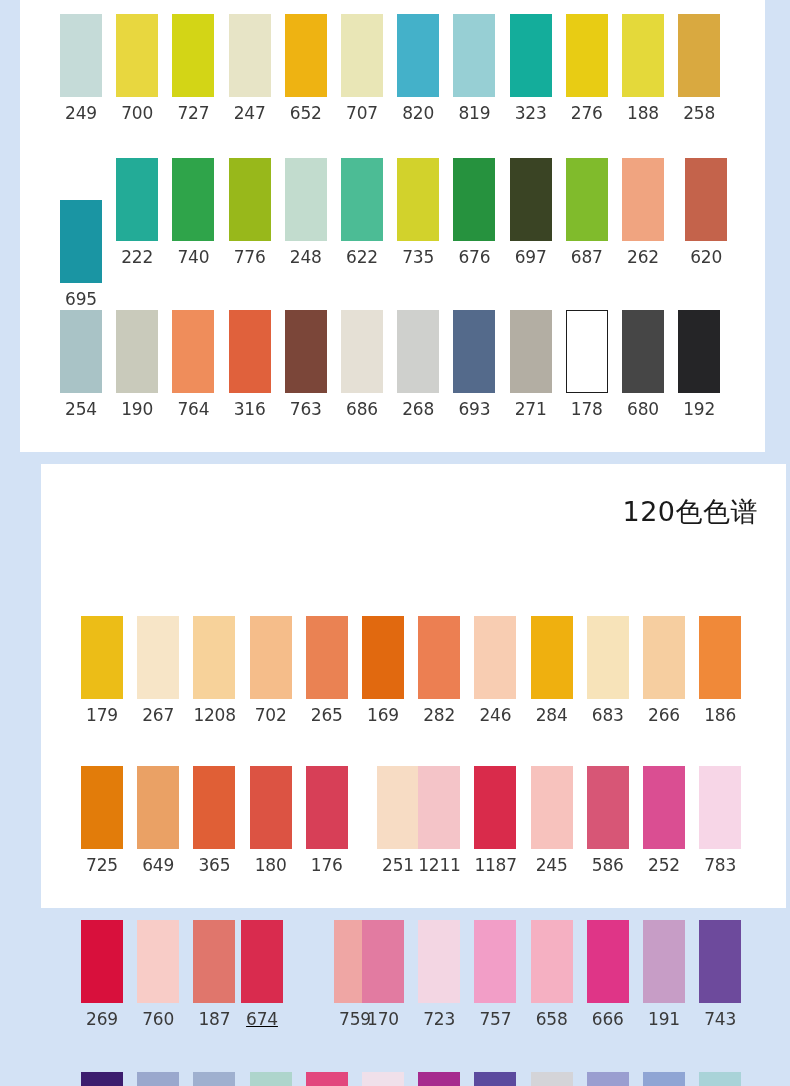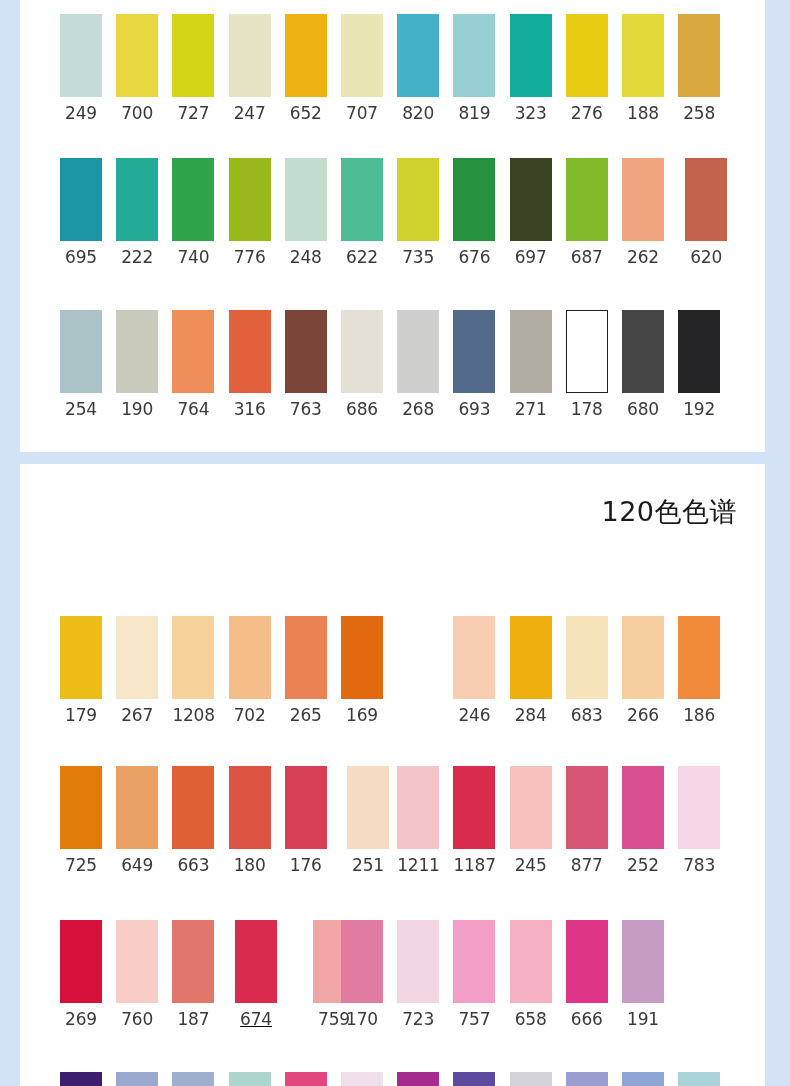--- a/index.html
+++ b/index.html
@@ -25,21 +25,22 @@
     width: 745px;
     background: #ffffff;
     box-sizing: border-box;
   }
   #panel-1 {
     top: 0px;
     height: 452px;
   }
   #panel-2 {
     top: 464px;
-    height: 622px;
+    height: 444px;
+    margin-left: 21px;
   }
   .panel-title-row {
     position: absolute;
     right: 28px;
     top: 30px;
     font-size: 27px;
     color: #1a1a1a;
     letter-spacing: 0.5px;
     font-family: "DejaVu Sans", "Liberation Sans", sans-serif;
     font-weight: 400;
@@ -131,21 +132,21 @@
         <div class="swatch-cell" style="left: 602px;">
           <div class="swatch" style="background: rgb(228, 217, 58);"></div>
           <div class="swatch-label">188</div>
         </div>
         <div class="swatch-cell" style="left: 658.2px;">
           <div class="swatch" style="background: rgb(217, 169, 64);"></div>
           <div class="swatch-label">258</div>
         </div>
       </div>
       <div class="swatch-row" style="top: 158px;">
-        <div class="swatch-cell" style="left: 40px;">
+        <div class="swatch-cell" style="left: 40px; margin-top: 42px;">
           <div class="swatch" style="background: rgb(26, 149, 163);"></div>
           <div class="swatch-label">695</div>
         </div>
         <div class="swatch-cell" style="left: 96.2px;">
           <div class="swatch" style="background: rgb(35, 171, 151);"></div>
           <div class="swatch-label">222</div>
         </div>
         <div class="swatch-cell" style="left: 152.4px;">
           <div class="swatch" style="background: rgb(47, 164, 74);"></div>
           <div class="swatch-label">740</div>
@@ -259,20 +260,24 @@
           <div class="swatch-label">702</div>
         </div>
         <div class="swatch-cell" style="left: 264.8px;">
           <div class="swatch" style="background: rgb(234, 130, 83);"></div>
           <div class="swatch-label">265</div>
         </div>
         <div class="swatch-cell" style="left: 321px;">
           <div class="swatch" style="background: rgb(225, 105, 15);"></div>
           <div class="swatch-label">169</div>
         </div>
+        <div class="swatch-cell" style="left: 377.2px;">
+          <div class="swatch" style="background: rgb(236, 127, 82);"></div>
+          <div class="swatch-label">282</div>
+        </div>
         <div class="swatch-cell" style="left: 433.4px;">
           <div class="swatch" style="background: rgb(248, 205, 178);"></div>
           <div class="swatch-label">246</div>
         </div>
         <div class="swatch-cell" style="left: 489.6px;">
           <div class="swatch" style="background: rgb(239, 176, 15);"></div>
           <div class="swatch-label">284</div>
         </div>
         <div class="swatch-cell" style="left: 545.8px;">
           <div class="swatch" style="background: rgb(247, 227, 185);"></div>
@@ -291,49 +296,49 @@
         <div class="swatch-cell" style="left: 40px;">
           <div class="swatch" style="background: rgb(226, 124, 10);"></div>
           <div class="swatch-label">725</div>
         </div>
         <div class="swatch-cell" style="left: 96.2px;">
           <div class="swatch" style="background: rgb(234, 161, 101);"></div>
           <div class="swatch-label">649</div>
         </div>
         <div class="swatch-cell" style="left: 152.4px;">
           <div class="swatch" style="background: rgb(224, 95, 54);"></div>
-          <div class="swatch-label">663</div>
+          <div class="swatch-label">365</div>
         </div>
         <div class="swatch-cell" style="left: 208.6px;">
           <div class="swatch" style="background: rgb(220, 83, 67);"></div>
           <div class="swatch-label">180</div>
         </div>
         <div class="swatch-cell" style="left: 264.8px;">
           <div class="swatch" style="background: rgb(215, 63, 87);"></div>
           <div class="swatch-label">176</div>
         </div>
-        <div class="swatch-cell" style="left: 327px;">
+        <div class="swatch-cell" style="left: 336px;">
           <div class="swatch" style="background: rgb(247, 220, 196);"></div>
           <div class="swatch-label">251</div>
         </div>
         <div class="swatch-cell" style="left: 377.2px;">
           <div class="swatch" style="background: rgb(244, 196, 200);"></div>
           <div class="swatch-label">1211</div>
         </div>
         <div class="swatch-cell" style="left: 433.4px;">
           <div class="swatch" style="background: rgb(217, 43, 75);"></div>
           <div class="swatch-label">1187</div>
         </div>
         <div class="swatch-cell" style="left: 489.6px;">
           <div class="swatch" style="background: rgb(247, 194, 189);"></div>
           <div class="swatch-label">245</div>
         </div>
         <div class="swatch-cell" style="left: 545.8px;">
           <div class="swatch" style="background: rgb(215, 86, 118);"></div>
-          <div class="swatch-label">877</div>
+          <div class="swatch-label">586</div>
         </div>
         <div class="swatch-cell" style="left: 602px;">
           <div class="swatch" style="background: rgb(218, 78, 146);"></div>
           <div class="swatch-label">252</div>
         </div>
         <div class="swatch-cell" style="left: 658.2px;">
           <div class="swatch" style="background: rgb(247, 214, 231);"></div>
           <div class="swatch-label">783</div>
         </div>
       </div>
@@ -343,21 +348,21 @@
           <div class="swatch-label">269</div>
         </div>
         <div class="swatch-cell" style="left: 96.2px;">
           <div class="swatch" style="background: rgb(248, 204, 199);"></div>
           <div class="swatch-label">760</div>
         </div>
         <div class="swatch-cell" style="left: 152.4px;">
           <div class="swatch" style="background: rgb(224, 118, 108);"></div>
           <div class="swatch-label">187</div>
         </div>
-        <div class="swatch-cell" style="left: 215px; text-decoration: underline;">
+        <div class="swatch-cell" style="left: 200px; text-decoration: underline;">
           <div class="swatch" style="background: rgb(217, 43, 78);"></div>
           <div class="swatch-label">674</div>
         </div>
         <div class="swatch-cell" style="left: 276px; padding-left: 17px;">
           <div class="swatch" style="background: rgb(239, 166, 164);"></div>
           <div class="swatch-label">759</div>
         </div>
         <div class="swatch-cell" style="left: 321px;">
           <div class="swatch" style="background: rgb(226, 123, 161);"></div>
           <div class="swatch-label">170</div>
@@ -374,20 +379,24 @@
           <div class="swatch" style="background: rgb(245, 176, 194);"></div>
           <div class="swatch-label">658</div>
         </div>
         <div class="swatch-cell" style="left: 545.8px;">
           <div class="swatch" style="background: rgb(223, 53, 135);"></div>
           <div class="swatch-label">666</div>
         </div>
         <div class="swatch-cell" style="left: 602px;">
           <div class="swatch" style="background: rgb(199, 157, 198);"></div>
           <div class="swatch-label">191</div>
+        </div>
+        <div class="swatch-cell" style="left: 658.2px;">
+          <div class="swatch" style="background: rgb(109, 74, 156);"></div>
+          <div class="swatch-label">743</div>
         </div>
       </div>
       <div class="swatch-row partial" style="top: 608px;">
         <div class="swatch-cell" style="left: 40px;">
           <div class="swatch" style="background: rgb(60, 29, 110);"></div>
           <div class="swatch-label"></div>
         </div>
         <div class="swatch-cell" style="left: 96.2px;">
           <div class="swatch" style="background: rgb(154, 168, 205);"></div>
           <div class="swatch-label"></div>

